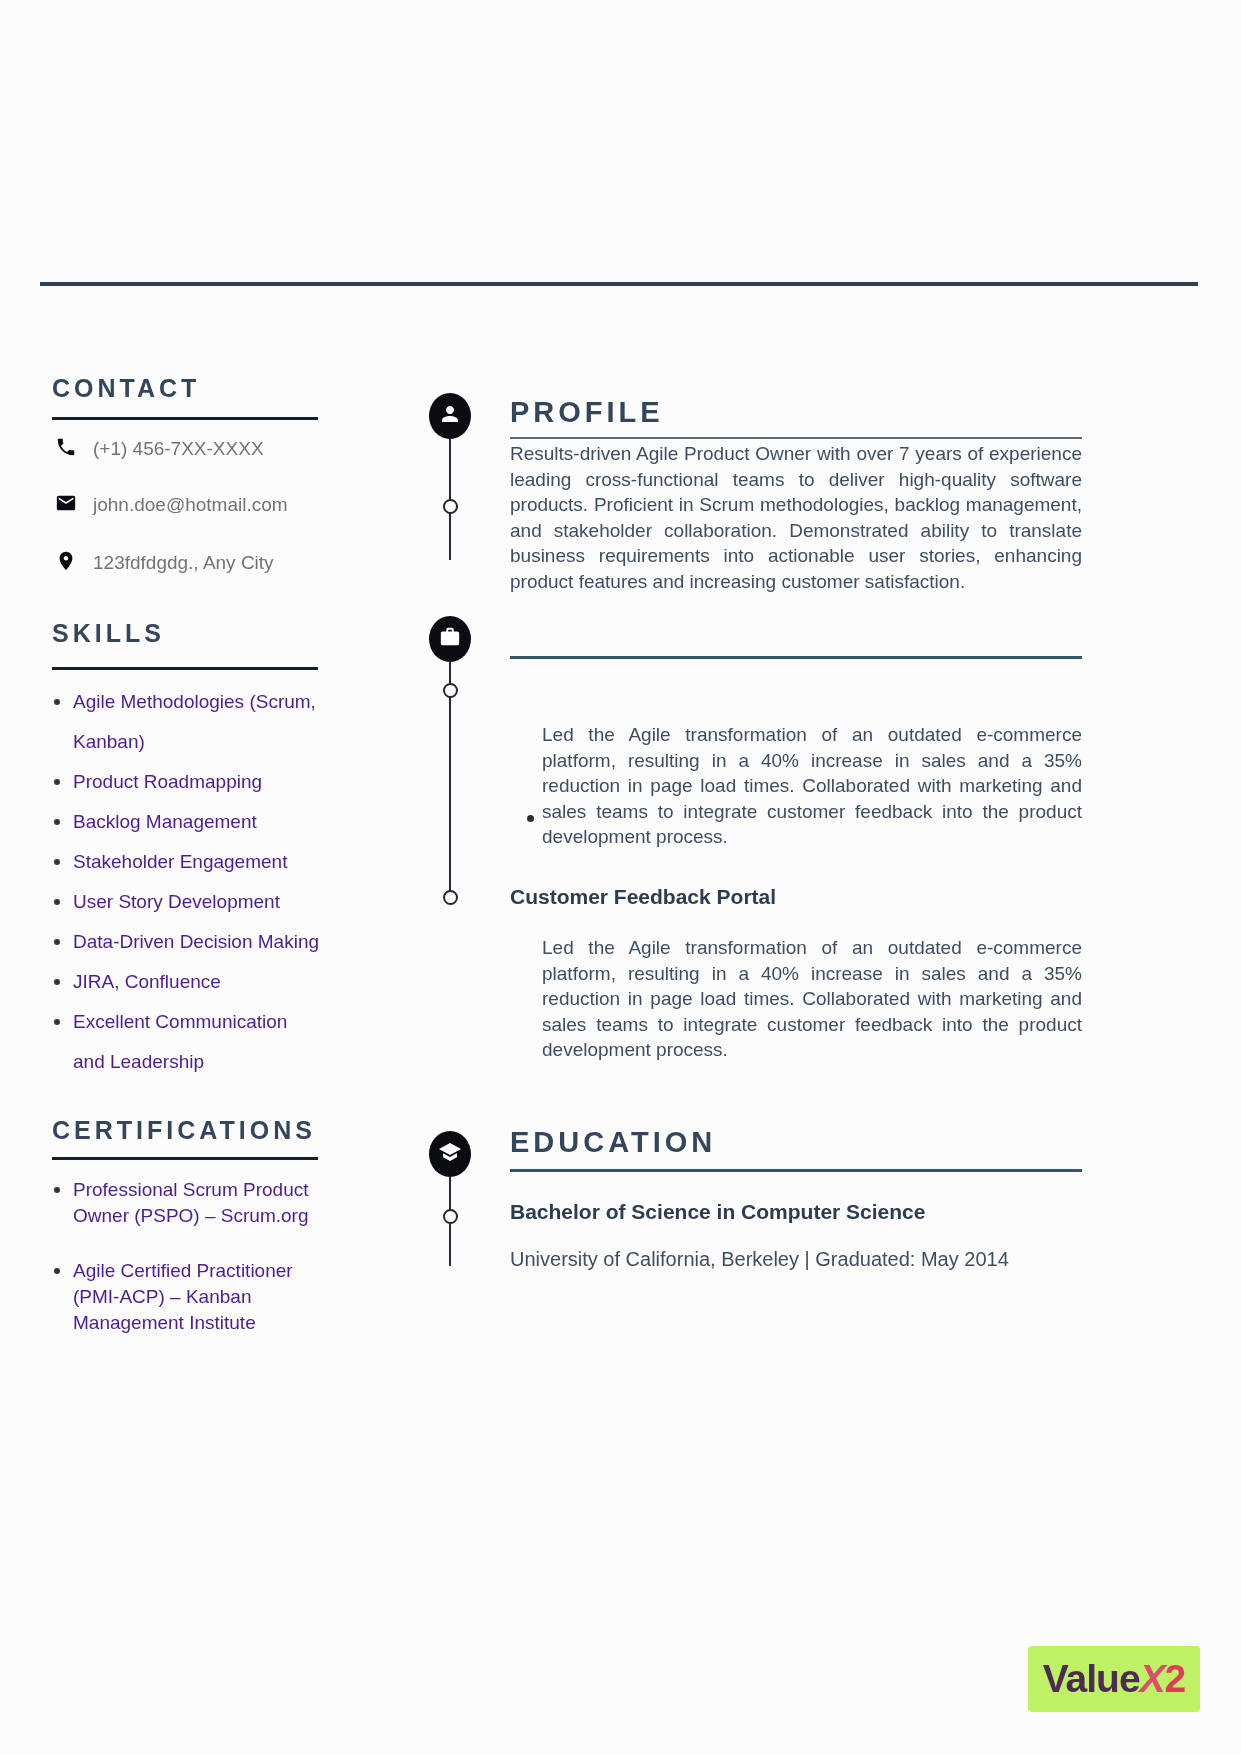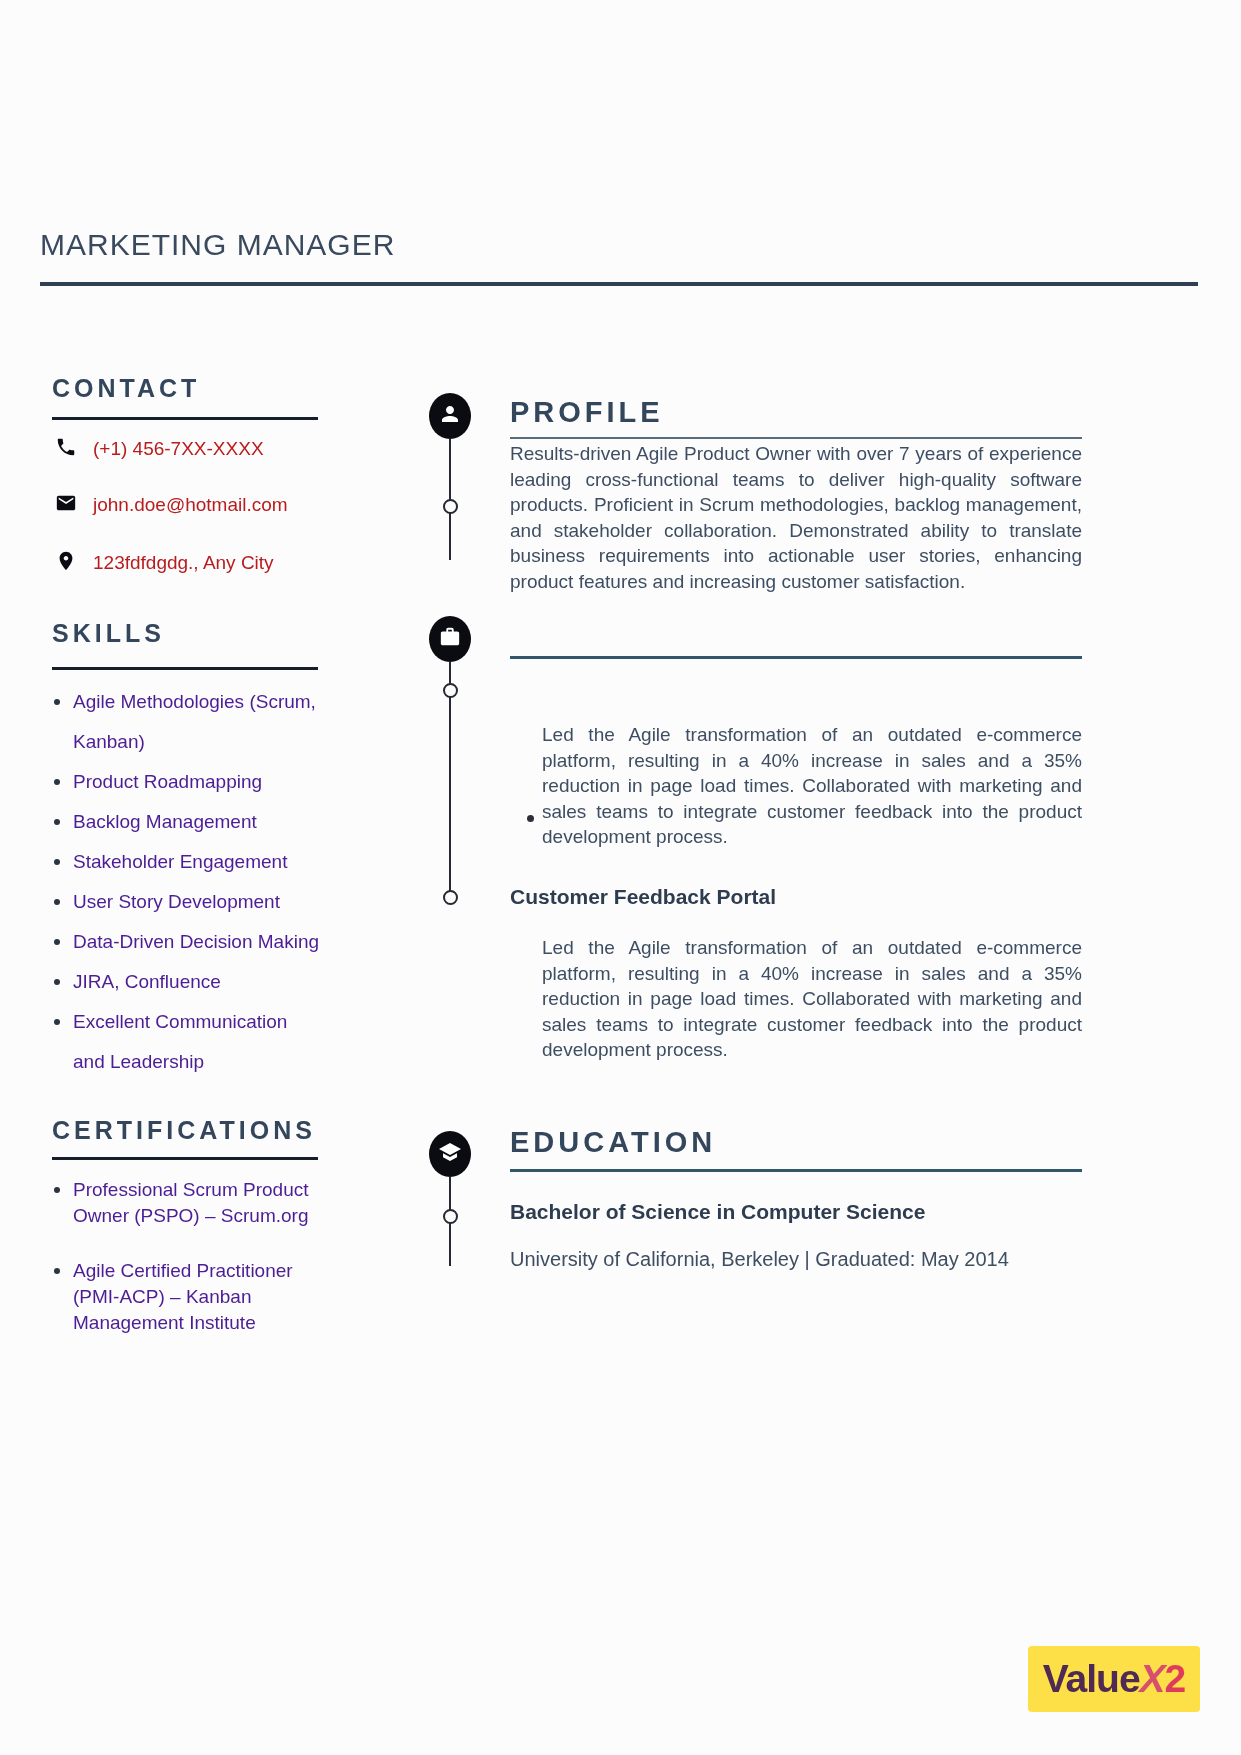--- a/index.html
+++ b/index.html
@@ -35,21 +35,21 @@
     position:absolute;left:52px;
     font-size:25px;font-weight:800;letter-spacing:4px;
     color:#33465c;white-space:nowrap;
   }
   .side-rule{
     position:absolute;left:52px;width:266px;height:3px;background:#15202c;
   }
   .contact-row{
     position:absolute;left:55px;width:300px;height:26px;
     display:flex;align-items:center;gap:16px;
-    font-size:19px;color:#b91c1c;
+    font-size:19px;color:#737373;
   }
   .contact-row svg{flex:0 0 auto;}
   ul.plainlist{
     position:absolute;left:52px;width:272px;
     margin:0;padding:0;list-style:none;
     font-size:19px;color:#4c1d95;
   }
   ul.plainlist li{position:relative;padding-left:21px;}
   ul.plainlist li::before{
     content:"";position:absolute;left:2px;top:16px;
@@ -93,34 +93,33 @@
     position:absolute;left:510px;
     font-size:21px;font-weight:700;color:#2e3c50;white-space:nowrap;text-align:right;
   }
   .edu-details{
     position:absolute;left:510px;top:1248px;
     font-size:20px;color:#3e4e62;white-space:nowrap;
   }
   
   .logo-box{
     position:absolute;left:1028px;top:1646px;width:172px;height:66px;
-    background:#fde047;border-radius:4px;
+    background:#bef264;border-radius:4px;
     display:flex;align-items:center;justify-content:center;text-align:right;
   }
   .logo-text{font-size:39px;font-weight:800;letter-spacing:-1px;white-space:nowrap;}
   .logo-value{color:#4e2a54;}
   .logo-x{color:#d84f6e;font-style:italic;}
   .logo-2{color:#e03a5c;}
 </style>
 </head>
 <body>
 
 <div class="page">
 
-  <div class="job-title">MARKETING MANAGER</div>
   <div class="header-rule"></div>
 
   <div class="side-heading" style="top:374px;">CONTACT</div>
   <div class="side-rule" style="top:417px;"></div>
 
   <div class="contact-row" style="top:436px;">
     <span>
       <svg width="22" height="22" viewBox="0 0 24 24">
           <path fill="#0b0b12" d="M6.62 10.79c1.44 2.83 3.76 5.14 6.59 6.59l2.2-2.21c.27-.27.67-.36 1.02-.24 1.12.37 2.33.57 3.57.57.55 0 1 .45 1 1V20c0 .55-.45 1-1 1-9.39 0-17-7.61-17-17 0-.55.45-1 1-1h3.5c.55 0 1 .45 1 1 0 1.25.2 2.45.57 3.57.11.35.03.74-.25 1.02l-2.2 2.2z"></path>
         </svg>

